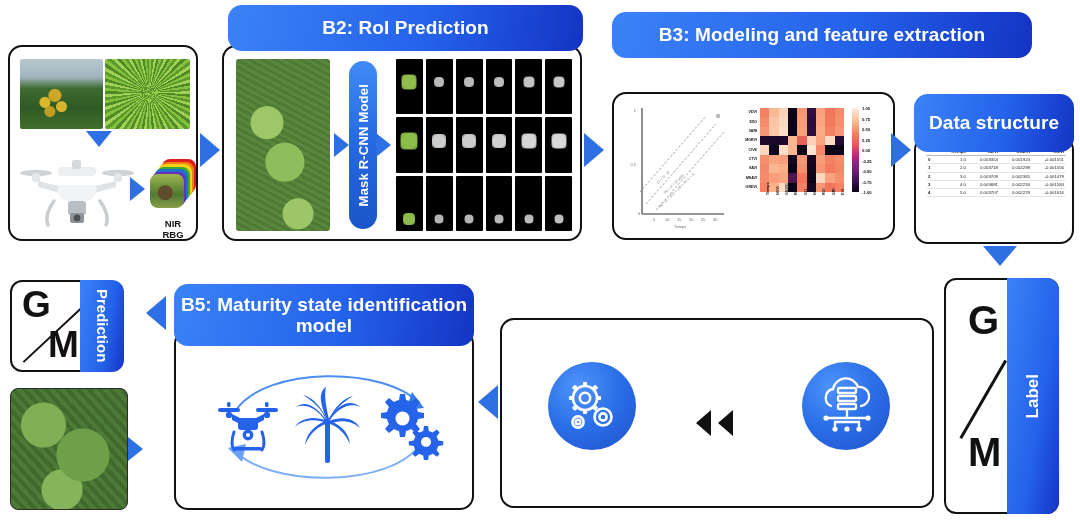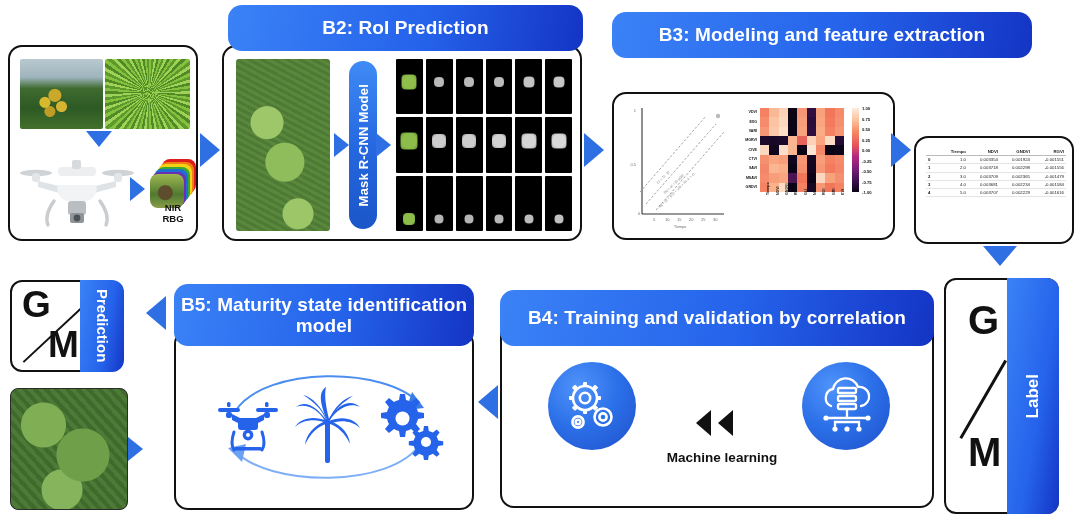--- a/index.html
+++ b/index.html
@@ -218,21 +218,21 @@
     <div class="nir-wrap" style="left:140px; top:112px; width:46px; height:70px;">
       <div class="nir-layer" style="left:12px; top:0px;  background:#e01b1b;"></div>
       <div class="nir-layer" style="left:10px; top:2.5px; background:#f07f16;"></div>
       <div class="nir-layer" style="left:8px;  top:5px;  background:#f5d213;"></div>
       <div class="nir-layer" style="left:6px;  top:7.5px; background:#3aa82e;"></div>
       <div class="nir-layer" style="left:4px;  top:10px; background:#1f6fd0;"></div>
       <div class="nir-layer" style="left:2px;  top:12.5px; background:#6b2fb5;"></div>
       <div class="nir-layer" style="left:0px; top:15px; background:
              radial-gradient(circle at 45% 55%, #5e4d2c 0 7px, transparent 8px),
              linear-gradient(180deg,#9fb84f 0%, #4f7a30 60%, #8a9d4a 100%);"></div>
-      <div class="nir-cap" style="top:44px;">
+      <div class="nir-cap" style="top:60px;">
         <span>NIR</span><br>
         <span>RBG</span>
       </div>
     </div>
   </div>
 
 
   <div class="arrow-r" style="left:200px; top:133px;"></div>
 
   <div class="body-area" style="left:222px; top:45px; width:360px; height:196px;">
@@ -521,20 +521,23 @@
               <td>5.0</td>
               <td>0.003707</td>
               <td>0.002229</td>
               <td>-0.001616</td>
             </tr>
           </tbody>
       </table>
     </div>
   </div>
 
+  <div class="hdr" style="left:914px; top:94px; width:160px; height:58px; font-size:19px;">
+    <span>Data structure</span>
+  </div>
 
   <div class="arrow-d" style="left:983px; top:246px;"></div>
 
   <div class="gm-card" style="left:944px; top:278px; width:115px; height:236px;">
     <div class="gm-letter" style="left:22px; top:18px; font-size:40px;">G</div>
     <div class="gm-letter" style="left:22px; top:150px; font-size:40px;">M</div>
     <div class="gm-diag" style="left:-8px; top:118px; width:90px; height:2.5px; transform: rotate(-60deg);"></div>
   </div>
   <div class="gm-tab up" style="left:1007px; top:278px; width:52px; height:236px; border-radius:0 12px 12px 0;">
     <span>Label</span>
@@ -562,21 +565,20 @@
           <circle cx="18" cy="48" r="5.6"></circle>
           <circle cx="18" cy="48" r="2.3"></circle>
         </g>
       </svg>
     </div>
 
 
     <div class="tri-left" style="left:194px; top:90px;"></div>
     <div class="tri-left" style="left:216px; top:90px;"></div>
 
-    <div class="b4-text" style="left:130px; top:130px; width:180px; font-weight:bold;">Machine learning</div>
 
     <div class="b4-circle" style="left:300px; top:42px; width:88px; height:88px;">
       <svg width="64" height="64" viewBox="0 0 64 64">
         <g fill="none" stroke="#fff" stroke-width="2.3" stroke-linecap="round">
           <path d="M17 32 a9 9 0 0 1 2 -17 a13 13 0 0 1 25 -2 a9 9 0 0 1 3 19"></path>
           <rect x="24" y="14" width="18" height="5" rx="1.6"></rect>
           <rect x="24" y="22" width="18" height="5" rx="1.6"></rect>
           <rect x="24" y="30" width="18" height="5" rx="1.6"></rect>
           <path d="M33 36 v8"></path>
           <path d="M21 52 v-4 h24 v4"></path>
@@ -587,23 +589,20 @@
           <circle cx="12" cy="44" r="2.6"></circle>
           <circle cx="54" cy="44" r="2.6"></circle>
           <circle cx="21" cy="55" r="2.6"></circle>
           <circle cx="33" cy="55" r="2.6"></circle>
           <circle cx="45" cy="55" r="2.6"></circle>
         </g>
       </svg>
     </div>
   </div>
 
-  <div class="hdr" style="left:500px; top:290px; width:434px; height:56px; font-size:19px;">
-    <span>B4: Training and validation by correlation</span>
-  </div>
 
   <div class="arrow-l" style="left:478px; top:385px;"></div>
 
   <div class="body-area" style="left:174px; top:330px; width:300px; height:180px;">
     <svg class="cyc" style="left:22px; top:20px;" width="256" height="146" viewBox="0 0 256 146">
       <path d="M38 58 C68 14, 188 14, 222 52" stroke="#4b8ef0" stroke-width="2" fill="none"></path>
       <path d="M214 40 L226 56 L208 58 Z" fill="#3a7ce8"></path>
       <path d="M222 92 C194 136, 70 136, 36 98" stroke="#7fb0f5" stroke-width="2" fill="none"></path>
       <path d="M44 110 L30 96 L48 92 Z" fill="#6ba1f2"></path>
     </svg>

